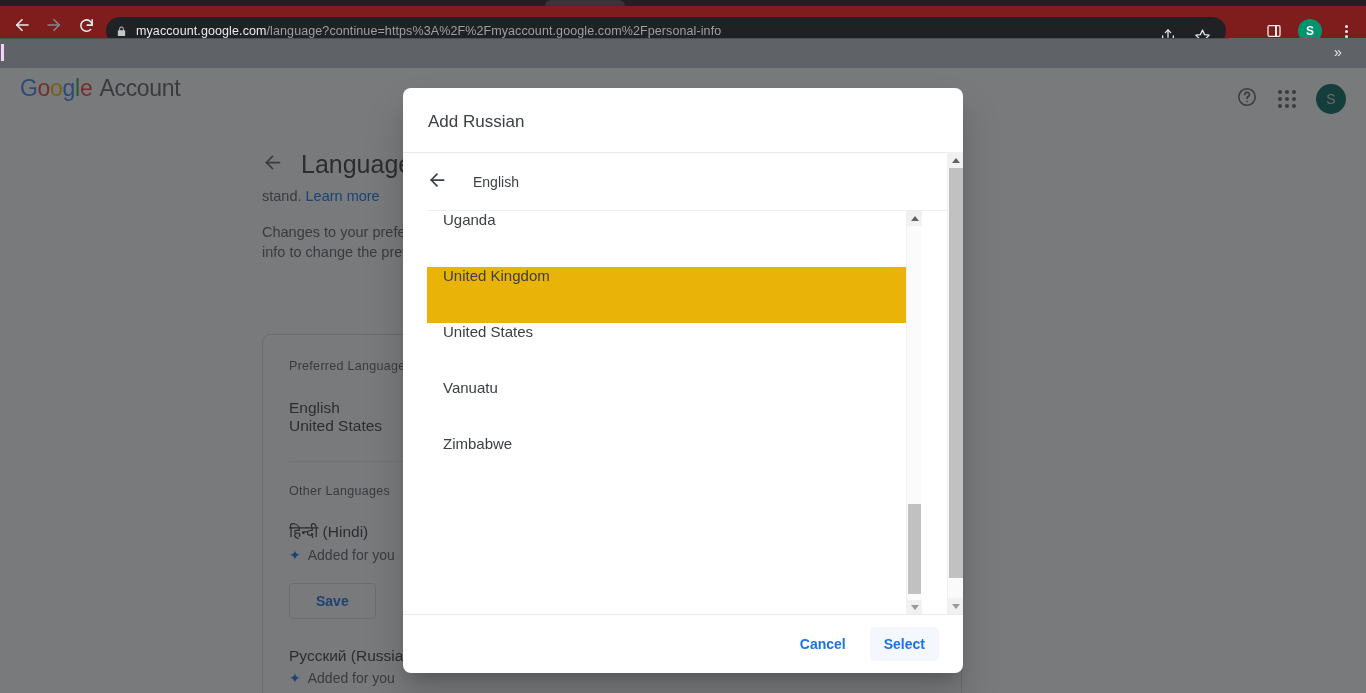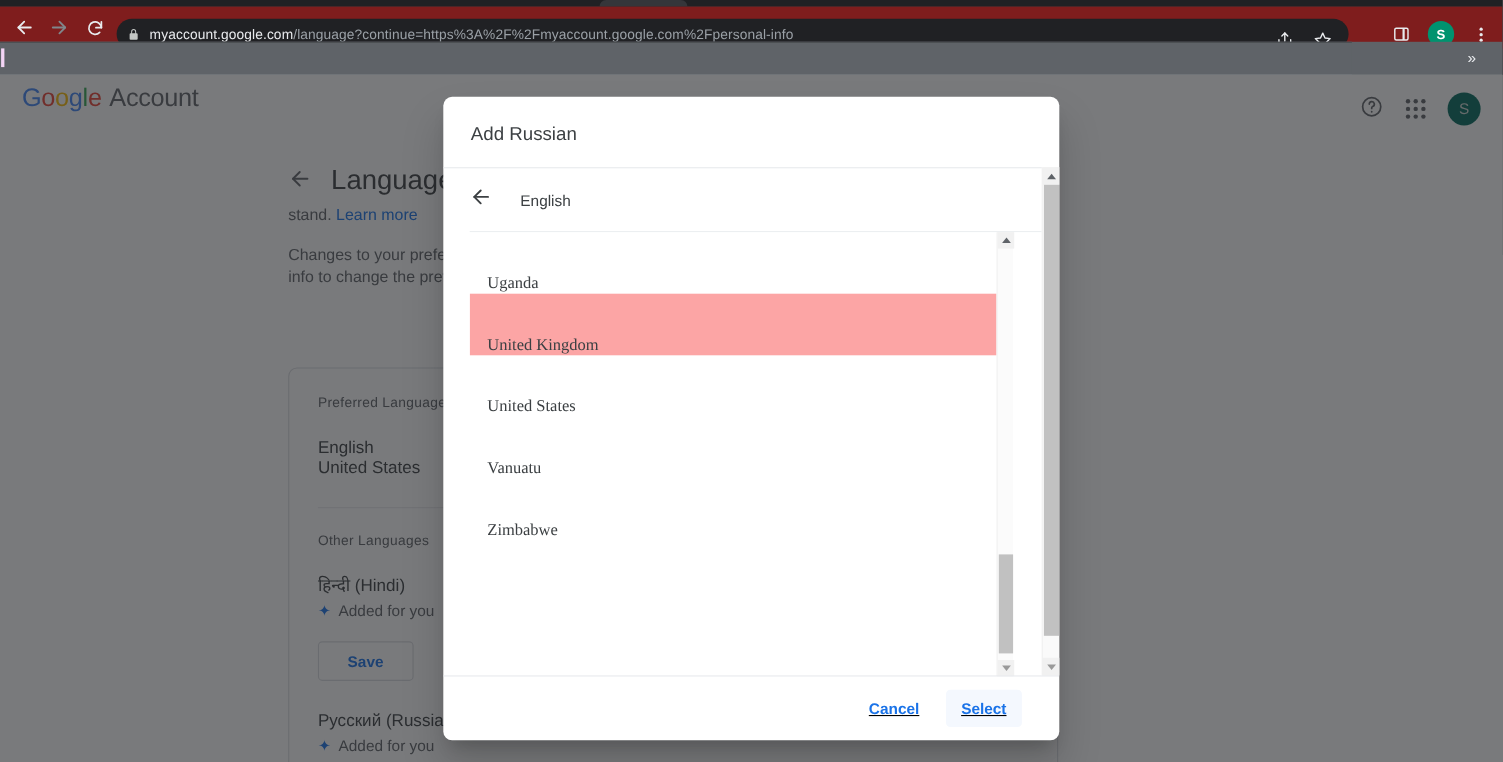--- a/index.html
+++ b/index.html
@@ -167,24 +167,24 @@
   }
   .subhdr-label { font-size: 14px; color: #3c4043; }
   .list-wrap {
     position: absolute; left: 24px; top: 58px; width: 520px; height: 404px;
     overflow: hidden;
   }
   .list {
     position: absolute; left: 0; top: 0; width: 479px; height: 404px;
   }
   .row {
-    height: 56px; display: flex; align-items: flex-end;
-    padding-left: 16px; font-size: 15px; color: #3c4043; font-family: Liberation Serif, serif;
-  }
-  .row.selected { background: #fca5a5; }
+    height: 56px; display: flex; align-items: flex-start;
+    padding-left: 16px; font-size: 15px; color: #3c4043;
+  }
+  .row.selected { background: #eab308; }
 
   
   .sb-inner {
     position: absolute; left: 479px; top: 0; width: 15px; height: 404px;
     background: #fbfbfb; border-left: 1px solid #f1f1f1;
   }
   .sb-inner .arrow-up { position: absolute; top: 0; left: 0; width: 15px; height: 15px; background: #f1f1f1; }
   .sb-inner .arrow-dn { position: absolute; bottom: 0; left: 0; width: 15px; height: 15px; background: #f1f1f1; }
   .sb-inner .thumb {
     position: absolute; left: 1px; top: 293px; width: 13px; height: 90px;
@@ -202,21 +202,21 @@
     background: #c1c1c1;
   }
   .tri { width: 0; height: 0; margin: 5px auto; }
   .tri.up { border-left: 4px solid transparent; border-right: 4px solid transparent; border-bottom: 5px solid #5f6368; }
   .tri.dn { border-left: 4px solid transparent; border-right: 4px solid transparent; border-top: 5px solid #9a9a9a; }
 
   .modal-footer {
     position: absolute; left: 0; bottom: 0; width: 560px; height: 59px;
     border-top: 1px solid #e8eaed;
     display: flex; align-items: center; justify-content: flex-end;
-    gap: 10px; padding-right: 34px; text-decoration: underline;
+    gap: 10px; padding-right: 24px;
   }
   .txt-btn {
     font-size: 14px; font-weight: bold; color: #1a73e8;
     padding: 9px 14px; border-radius: 4px;
   }
   .txt-btn.primary { background: #f4f8fe; }
 </style>
 </head>
 <body>
 

